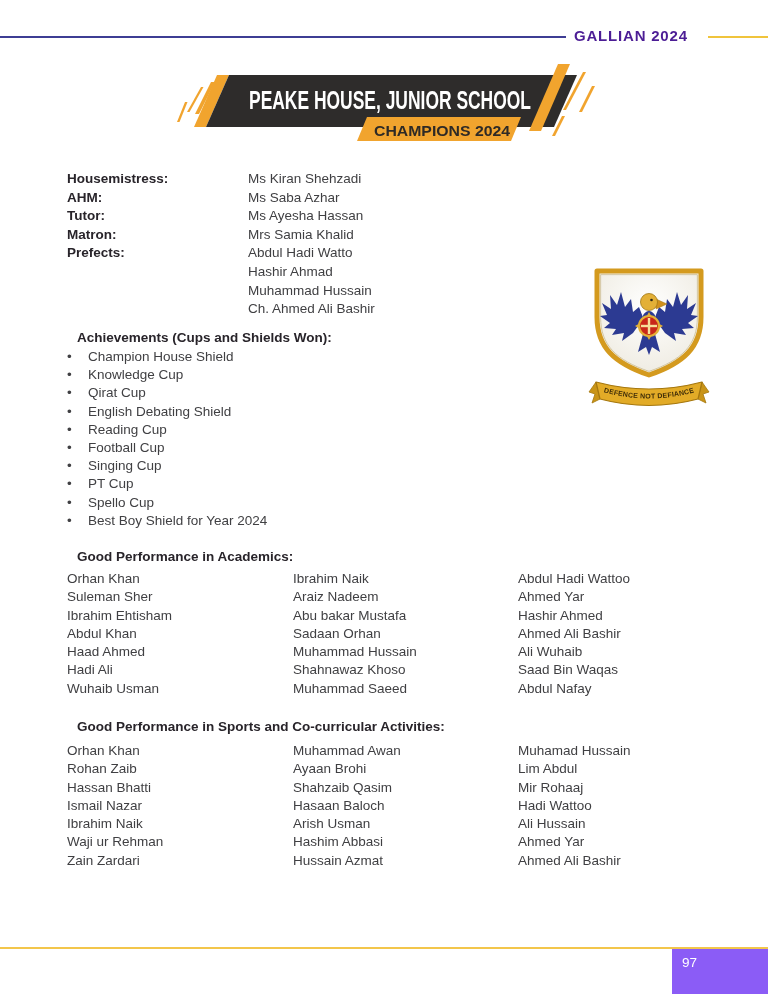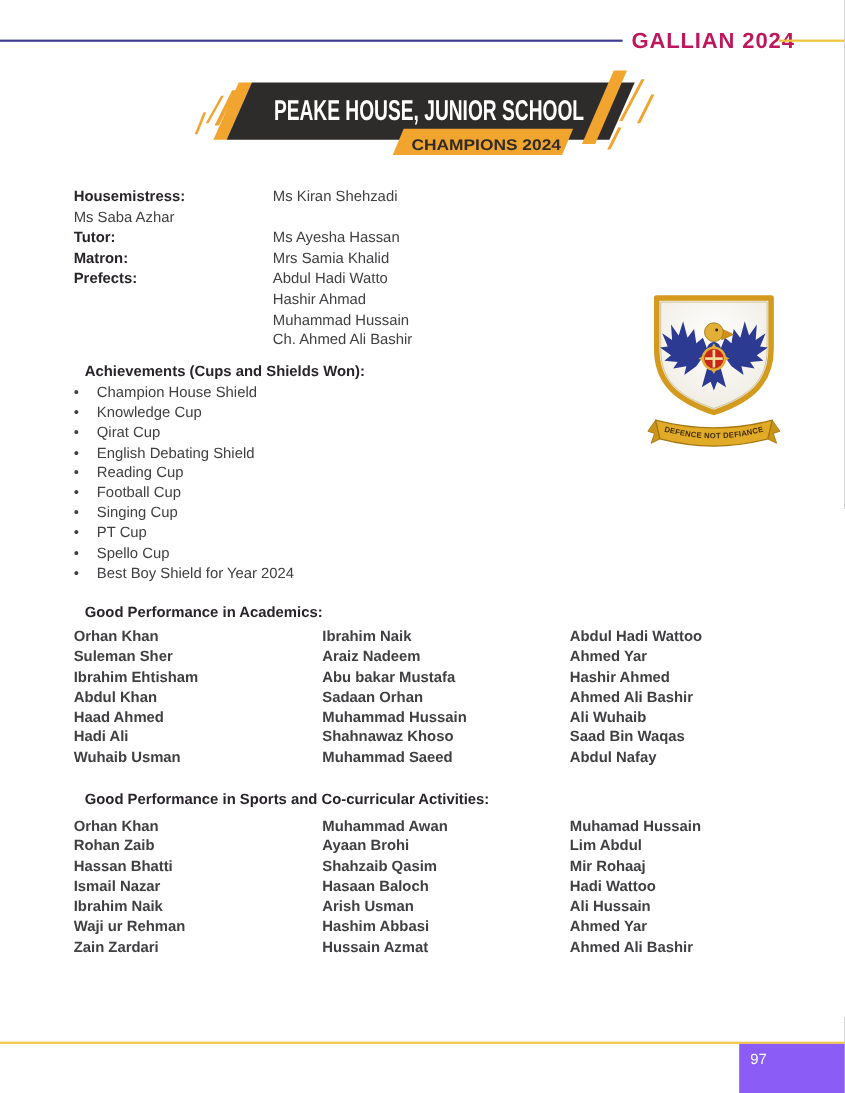--- a/index.html
+++ b/index.html
@@ -2,22 +2,22 @@
 <html><head>
 <meta charset="utf-8">
 <style>
   html,body{margin:0;padding:0;background:#888;}
   .page{
     position:relative;width:768px;height:994px;margin:0 auto;background:#ffffff;
     font-family:"Liberation Sans", sans-serif;overflow:hidden;
   }
   
   .rule-navy{position:absolute;left:0;top:36px;width:566px;height:2px;background:#3E3D94;}
-  .journal-title{position:absolute;left:574px;top:27px;width:130px;font-size:20px;font-weight:bold;
-    letter-spacing:0.8px;color:#be185d;white-space:nowrap;}
+  .journal-title{position:absolute;left:574px;top:27px;width:130px;font-size:15px;font-weight:bold;
+    letter-spacing:0.8px;color:#4c1d95;white-space:nowrap;}
   .rule-gold{position:absolute;left:708px;top:36px;width:60px;height:2px;background:#F0C43C;}
 
   
   .banner{position:absolute;left:170px;top:58px;width:430px;height:90px;}
   .banner svg{display:block;width:430px;height:90px;}
 
   
   .staff{position:absolute;left:67px;top:170px;font-size:13.5px;line-height:18.6px;color:#404043;}
   .staff-row{display:grid;grid-template-columns:181px auto;}
   .staff-label{font-weight:bold;color:#28242a;}
@@ -33,21 +33,21 @@
   .ach-item{display:flex;}
   .ach-bullet{width:21px;color:#404043;}
 
   
   .acad-heading{top:549px;}
   .sports-heading{top:719px;}
   .names{position:absolute;left:67px;display:grid;grid-template-columns:226px 225px auto;
     font-size:13.5px;line-height:18.3px;color:#404043;}
   .acad-names{top:570px;}
   .sports-names{top:742px;}
-  .name{white-space:nowrap;font-weight:bold;}
+  .name{white-space:nowrap;}
 
   
   .footer-rule{position:absolute;left:0;top:947px;width:768px;height:2px;background:#F3C64B;}
   .pagenum-block{position:absolute;left:672px;top:949px;width:116px;height:45px;background:#8b5cf6;
     color:#fff;font-size:13.5px;box-sizing:border-box;padding:6px 0 0 10px;}
 </style>
 </head>
 <body>
 
 <div class="page">
@@ -77,20 +77,21 @@
       <text x="272" y="78" text-anchor="middle" font-family="Liberation Sans, sans-serif" font-size="14" font-weight="bold" fill="#2e2a26" textLength="136" lengthAdjust="spacingAndGlyphs">CHAMPIONS 2024</text>
     </svg>
   </div>
 
   <div class="staff">
     <div class="staff-row">
         <span class="staff-label">Housemistress:</span>
         <span class="staff-value">Ms Kiran Shehzadi</span>
       </div>
     <div class="staff-row">
+        <span class="staff-label">AHM:</span>
         <span class="staff-value">Ms Saba Azhar</span>
       </div>
     <div class="staff-row">
         <span class="staff-label">Tutor:</span>
         <span class="staff-value">Ms Ayesha Hassan</span>
       </div>
     <div class="staff-row">
         <span class="staff-label">Matron:</span>
         <span class="staff-value">Mrs Samia Khalid</span>
       </div>

